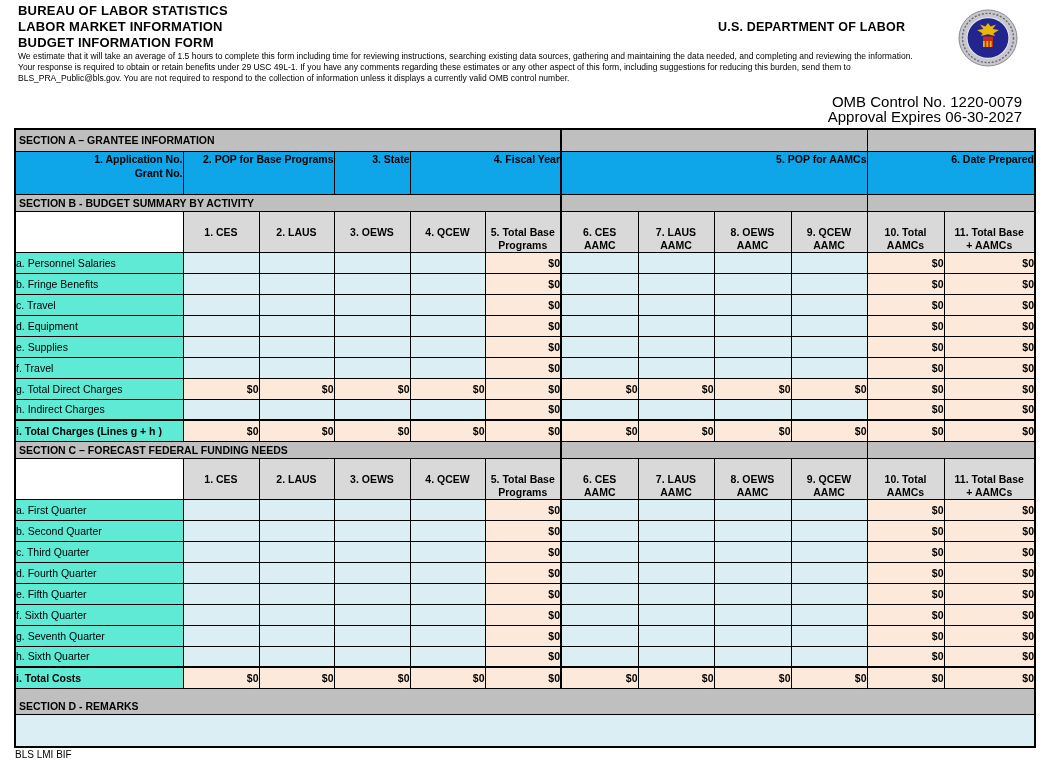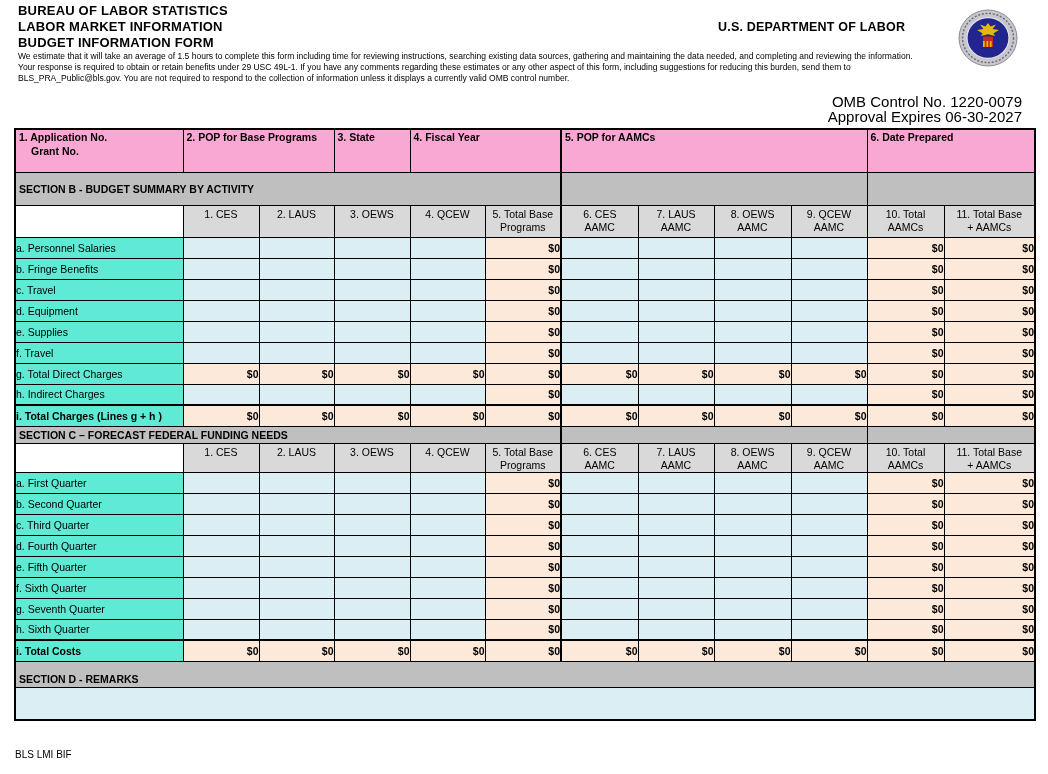--- a/index.html
+++ b/index.html
@@ -17,25 +17,25 @@
 
   
   table.form{position:absolute;left:14px;top:128px;width:1020px;
              border-collapse:collapse;table-layout:fixed;border:2px solid #000;}
   table.form td{border:1px solid #000;font-size:10.5px;padding:0;overflow:hidden;}
   .sep-l{border-left-width:2px !important;}
 
   tr.band td{background:#bfbfbf;font-weight:bold;padding-left:3px;vertical-align:middle;}
   tr.band-d td{vertical-align:bottom;padding-bottom:2px;}
 
-  tr.hdr td{background:#d9d9d9;font-weight:normal;text-align:center;
-            vertical-align:top;padding-top:2px;line-height:13px;}
+  tr.hdr td{background:#d9d9d9;font-weight:bold;text-align:center;
+            vertical-align:top;padding-top:14px;line-height:13px;}
   tr.hdr td.whitecell{background:#fff;}
 
-  td.afield{background:#f9a8d4;vertical-align:top;}
+  td.afield{background:#0ea5e9;vertical-align:top;text-align:right;}
   .flabel{font-weight:bold;font-size:10.5px;line-height:13px;padding:1px 0 0 3px;}
   .flabel.ind{padding-left:15px;}
 
   td.rlabel{background:#5eead4;text-align:left;padding-left:3px;vertical-align:middle;}
   td.entry{background:#daeef3;}
   td.calc{background:#fde9d9;text-align:right;font-weight:bold;padding-right:3px;vertical-align:middle;}
   tr.grand td{border-top-width:2px;}
   tr.grand td.rlabel{font-weight:bold;}
 
   td.remarks{background:#daeef3;}
@@ -84,20 +84,25 @@
         <col style="width:76px">
         <col style="width:77px">
         <col style="width:76px">
       <col style="width:77px">
         <col style="width:76px">
         <col style="width:77px">
         <col style="width:91px">
     </colgroup>
     <tbody>
 
+      <tr class="band" style="height:22px">
+        <td colspan="6">SECTION A – GRANTEE INFORMATION</td>
+        <td colspan="4" class="sep-l"></td>
+        <td colspan="2"></td>
+      </tr>
 
       <tr style="height:43px">
         <td class="afield">
           <div class="flabel">1. Application No.</div>
           <div class="flabel ind">Grant No.</div>
         </td>
         <td class="afield" colspan="2">
           <div class="flabel">2. POP for Base Programs</div>
         </td>
         <td class="afield">
@@ -107,21 +112,21 @@
           <div class="flabel">4. Fiscal Year</div>
         </td>
         <td class="afield sep-l" colspan="4">
           <div class="flabel">5. POP for AAMCs</div>
         </td>
         <td class="afield" colspan="2">
           <div class="flabel">6. Date Prepared</div>
         </td>
       </tr>
 
-      <tr class="band" style="height:33px">
+      <tr class="band" style="height:17px">
         <td colspan="6">SECTION B - BUDGET SUMMARY BY ACTIVITY</td>
         <td colspan="4" class="sep-l"></td>
         <td colspan="2"></td>
       </tr>
 
       <tr class="hdr" id="hdr-b" style="height:32px">
           <td class="whitecell"></td>
           <td>
             <div>1. CES</div>
             <div></div>

